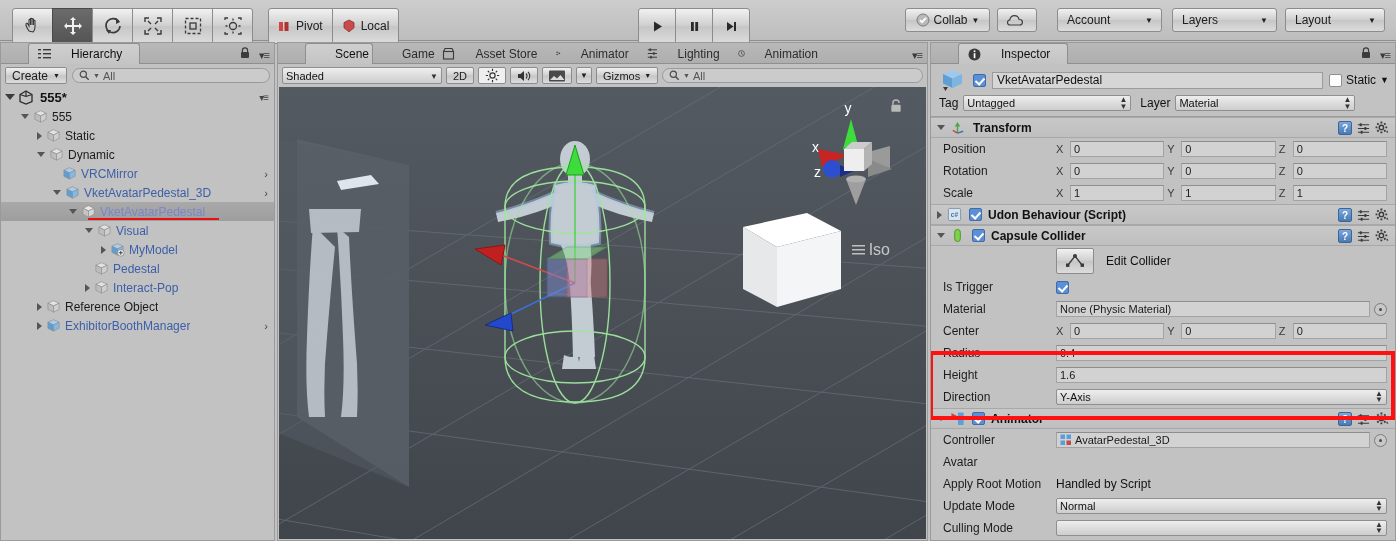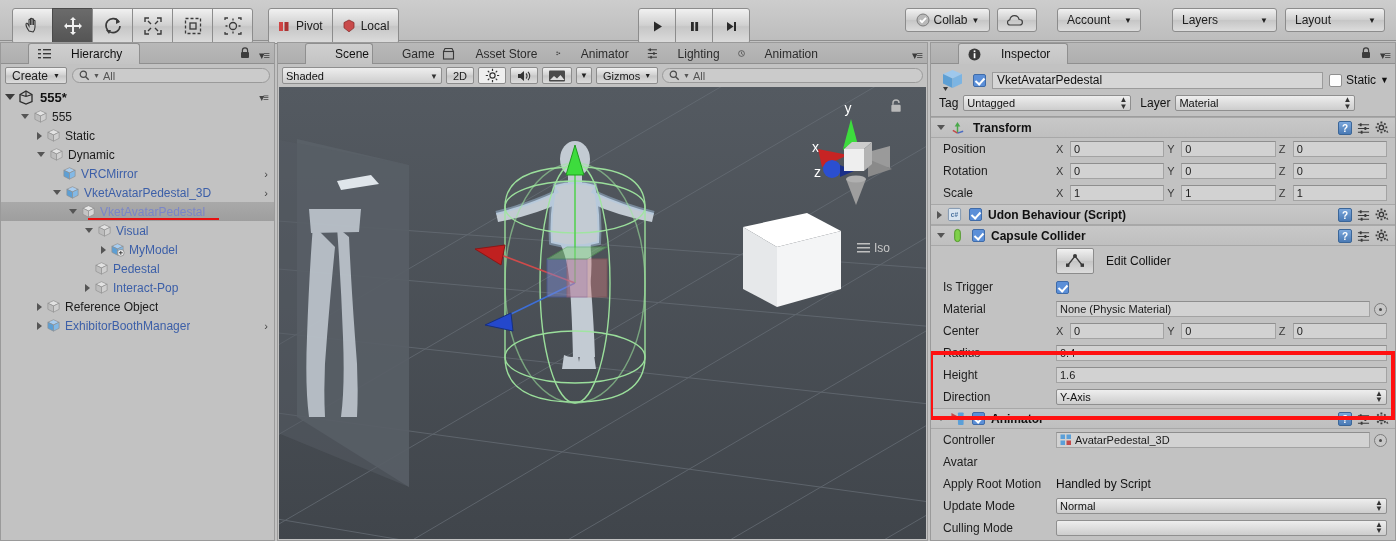--- a/index.html
+++ b/index.html
@@ -49,21 +49,21 @@
   .tgroup .btn:first-child{border-radius:3px 0 0 3px;margin-left:0;}
   .tgroup .btn:last-child{border-radius:0 3px 3px 0;}
   #tools{left:12px;}
   #tools .btn{width:41px;}
   #pivotgrp{left:268px;}
   #pivotgrp .btn{padding:0 9px;gap:5px;}
   #playgrp{left:638px;}
   #playgrp .btn{width:38px;}
   #collab{position:absolute;left:905px;top:8px;height:24px;width:85px;border-radius:3px;gap:4px;}
   #cloudbtn{position:absolute;left:997px;top:8px;height:24px;width:40px;border-radius:3px;}
-  #account{position:absolute;left:1057px;top:8px;height:24px;width:84px;border-radius:3px;}
+  #account{position:absolute;left:1057px;top:8px;height:24px;width:105px;border-radius:3px;}
   #layers{position:absolute;left:1172px;top:8px;height:24px;width:105px;border-radius:3px;}
   #layout{position:absolute;left:1285px;top:8px;height:24px;width:100px;border-radius:3px;}
   .dd-lbl{position:absolute;left:9px;}
   .dd-arr{position:absolute;right:8px;font-size:8px;}
 
   
   .panel{position:absolute;background:#c2c2c2;border:1px solid #9a9a9a;}
   .tabrow{position:absolute;left:0;top:0;right:0;height:21px;
     background:linear-gradient(180deg,#b8b8b8,#aeaeae);border-bottom:1px solid #8f8f8f;}
   .tab{position:absolute;top:0;height:21px;display:flex;align-items:center;gap:20px;
@@ -92,21 +92,21 @@
 
   
   #scene{left:277px;top:42px;width:651px;height:499px;}
   #scene-toolbar{position:absolute;left:0;top:22px;right:0;height:21px;
     background:#c2c2c2;display:flex;align-items:center;padding:0 4px;gap:4px;}
   #shaded{width:160px;height:17px;}
   #sview{position:absolute;left:1px;top:44px;right:1px;bottom:1px;overflow:hidden;
     background:#4a4f55;}
   #grid{position:absolute;inset:0;}
   #gizmo-axis{position:absolute;right:20px;top:10px;width:110px;height:125px;}
-  #isolbl{position:absolute;right:36px;top:154px;font-size:12px;color:#c7c7c7;
+  #isolbl{position:absolute;right:36px;top:154px;font-size:16px;color:#c7c7c7;
     display:flex;align-items:center;gap:4px;}
   #lockico2{position:absolute;right:24px;top:12px;}
 
   
   #insp{left:930px;top:42px;width:466px;height:499px;}
   #insp-body{position:absolute;left:0;top:22px;right:0;bottom:0;overflow:hidden;background:#c2c2c2;}
   #namerow{display:flex;align-items:center;height:26px;padding:4px 6px 0 8px;gap:6px;}
   #objico{width:28px;height:26px;flex:none;position:relative;}
   #namefield{flex:1;height:17px;background:#d6d6d6;border:1px solid #9b9b9b;
     display:flex;align-items:center;padding:0 4px;font-size:12px;}

